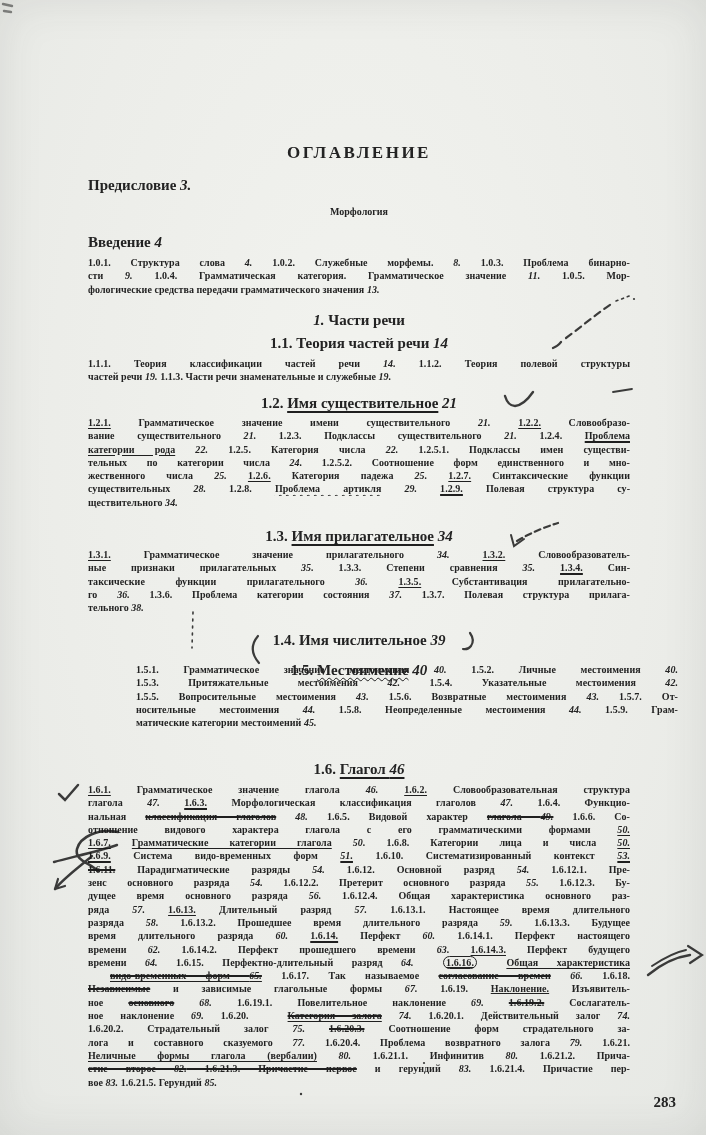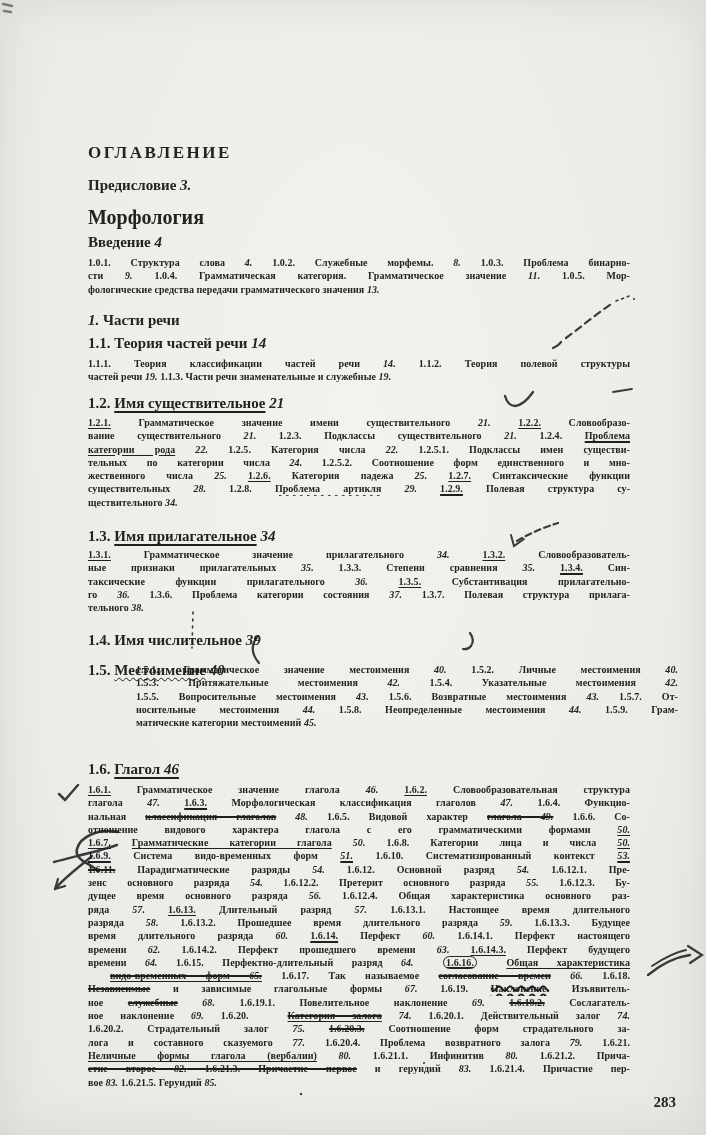--- a/index.html
+++ b/index.html
@@ -6,25 +6,25 @@
   .page{
     position:relative;width:706px;height:1135px;overflow:hidden;
     background:#edeeea;
     background-image:radial-gradient(ellipse at 50% 38%, #f2f3ef 0%, #ecedE9 60%, #e6e8e4 100%);
     box-shadow:inset 0 0 45px rgba(60,60,55,.10);
     font-family:"Liberation Serif","DejaVu Serif",serif;
     color:#232323;
   }
   .blk{position:absolute;}
   .col{left:88px;width:542px;}
-  .center{left:88px;width:542px;text-align:left;}
+  .center{left:88px;width:542px;text-align:center;}
   .h{font-weight:bold;}
   #b-title{top:143px;font-size:17px;letter-spacing:2.5px;}
   #b-preface{top:177px;font-size:15px;font-weight:bold;}
-  #b-morph{top:206px;font-size:20px;}
+  #b-morph{top:206px;font-size:10px;}
   #b-intro{top:234px;font-size:15px;font-weight:bold;}
   #b-par10{top:256px;}
   #b-hpart1{top:312px;font-size:15px;}
   #b-h11{top:335px;font-size:15px;}
   #b-par11{top:357px;}
   #b-h12{top:395px;font-size:15px;}
   #b-par12{top:416px;}
   #b-h13{top:528px;font-size:15px;}
   #b-par13{top:548px;}
   #b-h14{top:632px;font-size:15px;}
@@ -38,21 +38,21 @@
     text-align:justify;text-align-last:justify;
     height:13.3px;overflow:hidden;
   }
   .tline.lastline{text-align-last:left;}
   
   .m-u{text-decoration-line:underline;text-decoration-thickness:1.8px;text-underline-offset:2px;text-decoration-color:#1f1f1f;}
   .h .m-u{text-decoration-thickness:2.3px;text-underline-offset:3px;}
   .m-uw{text-decoration-line:underline;text-decoration-style:wavy;text-decoration-thickness:1.2px;text-underline-offset:2px;text-decoration-color:#1f1f1f;}
   .m-s{text-decoration-line:line-through;text-decoration-thickness:1.8px;text-decoration-color:#1f1f1f;}
   .m-su{text-decoration-line:underline line-through;text-decoration-thickness:1.7px;text-underline-offset:2px;text-decoration-color:#1f1f1f;margin-left:22px;}
-  .m-x{text-decoration-line:underline line-through;text-decoration-style:wavy;text-decoration-thickness:1.6px;text-decoration-color:#1a1a1a;}
+  .m-x{text-decoration-line:underline line-through;text-decoration-style:wavy;text-decoration-thickness:1.6px;text-decoration-color:#1a1a1a;text-decoration:underline;}
   .m-c{border:1.7px solid #222;border-radius:999px;padding:0 2px;margin:0 11px;text-decoration:underline;}
   #ink{position:absolute;left:0;top:0;pointer-events:none;}
 </style>
 </head>
 <body>
 
 <div class="page">
 
   <div id="b-title" class="blk center h"><span>ОГЛАВЛЕНИЕ</span></div>
   <div id="b-preface" class="blk" style="left:88px;"><span>Предисловие <i>3.</i></span></div>
@@ -112,21 +112,21 @@
       <div class="tline"><span class="m-s">1.6.11.</span><span> Парадигматические разряды <i>54.</i> 1.6.12. Основной разряд <i>54.</i> 1.6.12.1. Пре-</span></div>
       <div class="tline"><span>зенс основного разряда <i>54.</i> 1.6.12.2. Претерит основного разряда <i>55.</i> 1.6.12.3. Бу-</span></div>
       <div class="tline"><span>дущее время основного разряда <i>56.</i> 1.6.12.4. Общая характеристика основного раз-</span></div>
       <div class="tline"><span>ряда <i>57.</i> </span><span class="m-u">1.6.13.</span><span> Длительный разряд <i>57.</i> 1.6.13.1. Настоящее время длительного</span></div>
       <div class="tline"><span>разряда <i>58.</i> 1.6.13.2. Прошедшее время длительного разряда <i>59.</i> 1.6.13.3. Будущее</span></div>
       <div class="tline"><span>время длительного разряда <i>60.</i> </span><span class="m-u">1.6.14.</span><span> Перфект <i>60.</i> 1.6.14.1. Перфект настоящего</span></div>
       <div class="tline"><span>времени <i>62.</i> 1.6.14.2. Перфект прошедшего времени <i>63.</i> </span><span class="m-u">1.6.14.3.</span><span> Перфект будущего</span></div>
       <div class="tline"><span>времени <i>64.</i> 1.6.15. Перфектно-длительный разряд <i>64.</i> </span><span class="m-c">1.6.16.</span><span> </span><span class="m-u">Общая характеристика</span></div>
       <div class="tline"><span class="m-su">видо-временных форм <i>65.</i></span><span> 1.6.17. Так называемое </span><span class="m-s">согласование времен</span><span> <i>66.</i> 1.6.18.</span></div>
       <div class="tline"><span class="m-s">Независимые</span><span> и зависимые глагольные формы <i>67.</i> 1.6.19. </span><span class="m-x">Наклонение.</span><span> Изъявитель-</span></div>
-      <div class="tline"><span>ное </span><span class="m-s">служебные</span><span> <i>68.</i> 1.6.19.1. Повелительное наклонение <i>69.</i> </span><span class="m-s">1.6.19.2.</span><span> Сослагатель-</span></div>
+      <div class="tline"><span>ное </span><span class="m-s">основного</span><span> <i>68.</i> 1.6.19.1. Повелительное наклонение <i>69.</i> </span><span class="m-s">1.6.19.2.</span><span> Сослагатель-</span></div>
       <div class="tline"><span>ное наклонение <i>69.</i> 1.6.20. </span><span class="m-su">Категория залога</span><span> <i>74.</i> 1.6.20.1. Действительный залог <i>74.</i></span></div>
       <div class="tline"><span>1.6.20.2. Страдательный залог <i>75.</i> </span><span class="m-s">1.6.20.3.</span><span> Соотношение форм страдательного за-</span></div>
       <div class="tline"><span>лога и составного сказуемого <i>77.</i> 1.6.20.4. Проблема возвратного залога <i>79.</i> 1.6.21.</span></div>
       <div class="tline"><span class="m-u">Неличные формы глагола (вербалии)</span><span> <i>80.</i> 1.6.21.1. Инфинитив <i>80.</i> 1.6.21.2. Прича-</span></div>
       <div class="tline"><span class="m-s">стие второе <i>82.</i> 1.6.21.3. Причастие первое</span><span> и герундий <i>83.</i> 1.6.21.4. Причастие пер-</span></div>
       <div class="tline lastline"><span>вое <i>83.</i> 1.6.21.5. Герундий <i>85.</i></span></div>
     </div>
 
   <div id="b-pageno" class="blk">283</div>
 

